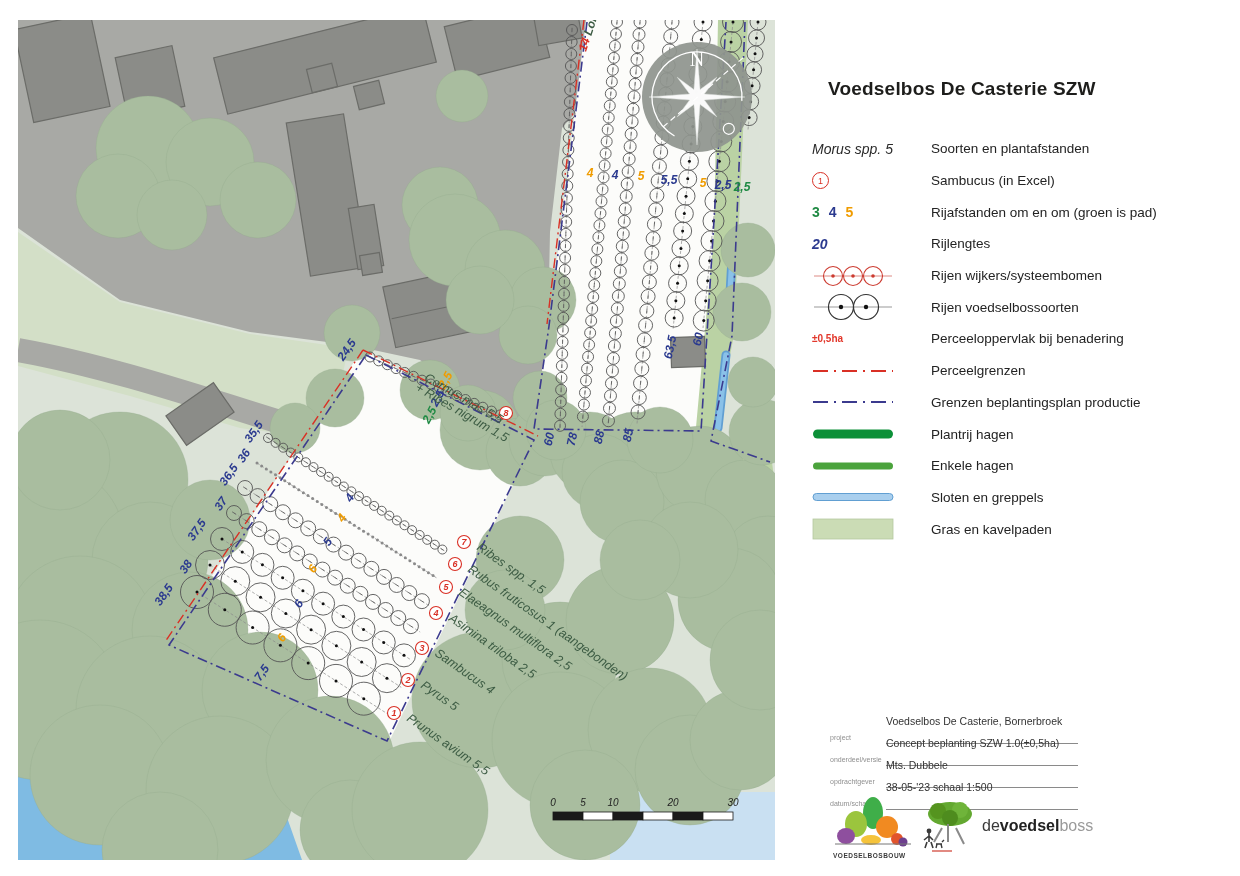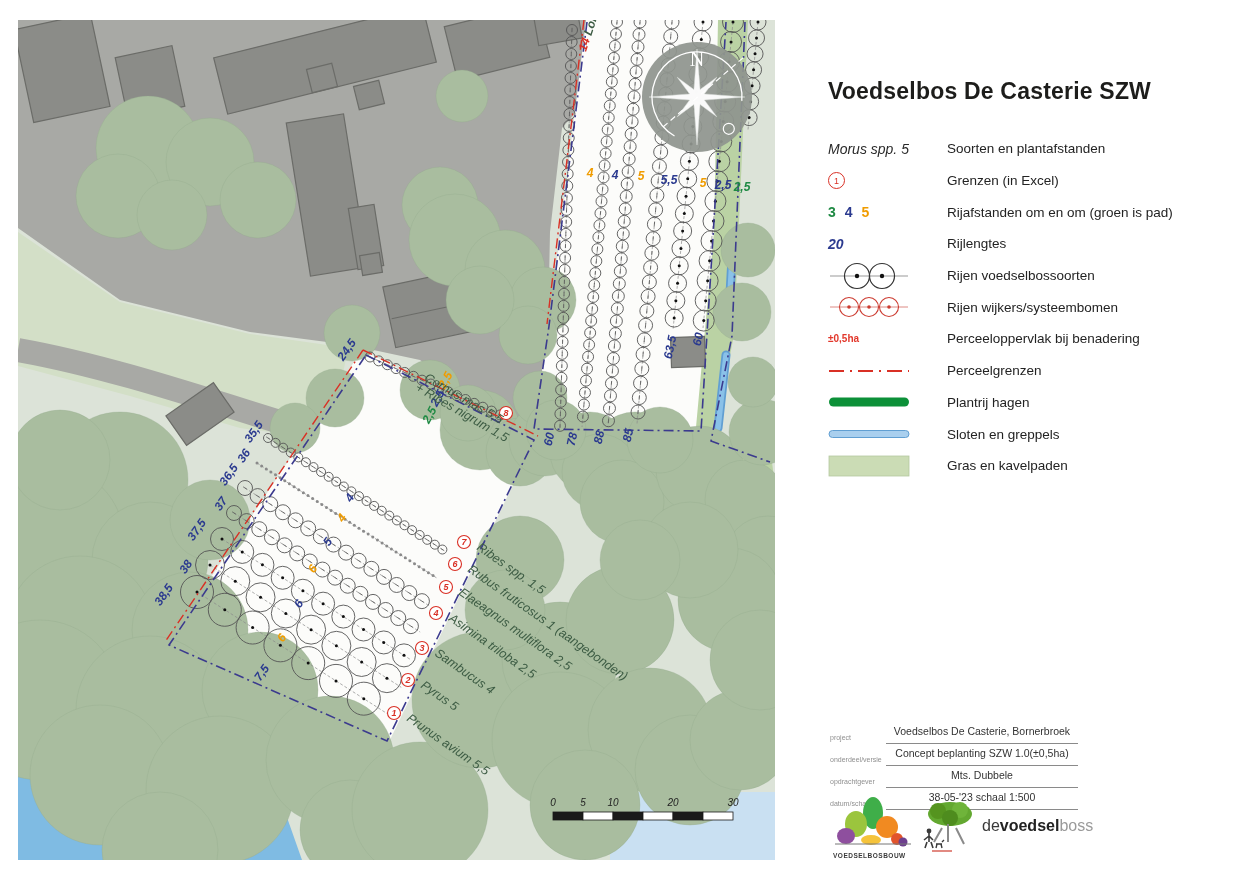--- a/index.html
+++ b/index.html
@@ -1,36 +1,36 @@
 <!DOCTYPE html>
 <html><head>
 <meta charset="utf-8">
 <style>
   html,body{margin:0;padding:0;background:#fff;}
   .page{position:relative;width:1240px;height:876px;background:#ffffff;overflow:hidden;
         font-family:"Liberation Sans",sans-serif;}
   .map-wrap{position:absolute;left:18px;top:20px;width:757px;height:840px;}
   .map-wrap svg{display:block;}
   .panel{position:absolute;left:800px;top:0;width:440px;height:876px;background:#fff;}
-  .title{position:absolute;left:28px;top:78px;font-size:23px;font-weight:bold;color:#1d1d1b;letter-spacing:.2px;}
-  .legend{position:absolute;left:28px;top:133px;width:400px;}
+  .title{position:absolute;left:28px;top:78px;font-size:19px;font-weight:bold;color:#1d1d1b;letter-spacing:.2px;}
+  .legend{position:absolute;left:12px;top:133px;width:400px;}
   .leg-row{display:flex;align-items:center;height:31.7px;}
   .leg-sym{width:95px;flex:none;display:flex;align-items:center;}
   .leg-label{font-size:13.5px;color:#232323;margin-left:24px;}
   .k-species{font-style:italic;font-size:14px;color:#2a2a2a;}
   .k-circnum{display:inline-flex;width:15px;height:15px;border:1.2px solid #d93025;border-radius:50%;
              color:#d93025;font-size:9px;align-items:center;justify-content:center;}
   .k-nums span{font-weight:bold;font-size:14px;margin-right:9px;}
   .k-len{font-weight:bold;font-style:italic;font-size:14px;color:#2b3a8f;}
   .k-area{font-weight:bold;font-size:10px;color:#e2372b;}
   .ptable{position:absolute;left:30px;top:722px;width:248px;}
   .trow{display:flex;align-items:flex-end;height:22px;}
   .tlab{width:56px;flex:none;font-size:7px;color:#8f8f8f;padding-bottom:3px;}
-  .tval{flex:1;display:flex;justify-content:center;border-bottom:1px solid #8a8a8a;
-        font-size:10.5px;color:#333;padding-bottom:6px;}
+  .tval{flex:1;display:flex;justify-content:flex-start;border-bottom:1px solid #8a8a8a;
+        font-size:10.5px;color:#333;padding-bottom:16px;}
   .logo1{position:absolute;left:33px;top:796px;}
   .logo1 .logotext{font-size:6.5px;font-weight:bold;color:#3a3a3a;letter-spacing:.5px;}
   .logo2{position:absolute;left:118px;top:798px;display:flex;align-items:center;}
   .wordmark{font-size:16px;color:#3a3a3a;margin-left:6px;}
   .wordmark b{color:#222;}
   .wordmark .lite{color:#9a9a9a;}
 </style>
 </head>
 <body>
 
@@ -878,81 +878,97 @@
         <div class="leg-row">
           <div class="leg-sym">
             <span class="k-species">Morus spp. 5</span>
           </div>
           <div class="leg-label">Soorten en plantafstanden</div>
         </div>
         <div class="leg-row">
           <div class="leg-sym">
             <span class="k-circnum">1</span>
           </div>
-          <div class="leg-label">Grenzen (in Excel)</div>
+          <div class="leg-label">Sambucus (in Excel)</div>
         </div>
         <div class="leg-row">
           <div class="leg-sym">
             <span class="k-nums"><span style="color:#1f8a44">3</span><span style="color:#2b3a8f">4</span><span style="color:#f09c00">5</span></span>
           </div>
           <div class="leg-label">Rijafstanden om en om (groen is pad)</div>
         </div>
         <div class="leg-row">
           <div class="leg-sym">
             <span class="k-len">20</span>
           </div>
           <div class="leg-label">Rijlengtes</div>
-        </div>
-        <div class="leg-row">
-          <div class="leg-sym">
-            <svg width="82" height="30" viewBox="0 0 82 30">
-              <line x1="2" y1="15" x2="80" y2="15" stroke="#999" stroke-width="1"></line>
-              <circle cx="29" cy="15" r="12.5" fill="none" stroke="#333" stroke-width="1.2"></circle>
-              <circle cx="54" cy="15" r="12.5" fill="none" stroke="#333" stroke-width="1.2"></circle>
-              <circle cx="29" cy="15" r="2.2" fill="#111"></circle>
-              <circle cx="54" cy="15" r="2.2" fill="#111"></circle>
-            </svg>
-          </div>
-          <div class="leg-label">Rijen voedselbossoorten</div>
         </div>
         <div class="leg-row">
           <div class="leg-sym">
             <svg width="82" height="24" viewBox="0 0 82 24">
               <line x1="2" y1="12" x2="80" y2="12" stroke="#dd8a84" stroke-width="1"></line>
               <circle cx="21" cy="12" r="9.5" fill="none" stroke="#cc3b30" stroke-width="1.1"></circle>
               <circle cx="41" cy="12" r="9.5" fill="none" stroke="#cc3b30" stroke-width="1.1"></circle>
               <circle cx="61" cy="12" r="9.5" fill="none" stroke="#cc3b30" stroke-width="1.1"></circle>
               <circle cx="21" cy="12" r="1.8" fill="#cc3b30"></circle>
               <circle cx="41" cy="12" r="1.8" fill="#cc3b30"></circle>
               <circle cx="61" cy="12" r="1.8" fill="#cc3b30"></circle>
             </svg>
           </div>
           <div class="leg-label">Rijen wijkers/systeembomen</div>
         </div>
         <div class="leg-row">
           <div class="leg-sym">
+            <svg width="82" height="30" viewBox="0 0 82 30">
+              <line x1="2" y1="15" x2="80" y2="15" stroke="#999" stroke-width="1"></line>
+              <circle cx="29" cy="15" r="12.5" fill="none" stroke="#333" stroke-width="1.2"></circle>
+              <circle cx="54" cy="15" r="12.5" fill="none" stroke="#333" stroke-width="1.2"></circle>
+              <circle cx="29" cy="15" r="2.2" fill="#111"></circle>
+              <circle cx="54" cy="15" r="2.2" fill="#111"></circle>
+            </svg>
+          </div>
+          <div class="leg-label">Rijen voedselbossoorten</div>
+        </div>
+        <div class="leg-row">
+          <div class="leg-sym">
             <span class="k-area">±0,5ha</span>
           </div>
           <div class="leg-label">Perceeloppervlak bij benadering</div>
         </div>
         <div class="leg-row">
           <div class="leg-sym">
             <svg width="82" height="8" viewBox="0 0 82 8">
               <line x1="1" y1="4" x2="81" y2="4" stroke="#d93025" stroke-width="1.8" stroke-dasharray="15 6 2 6"></line>
             </svg>
           </div>
           <div class="leg-label">Perceelgrenzen</div>
         </div>
         <div class="leg-row">
           <div class="leg-sym">
+            <svg width="82" height="8" viewBox="0 0 82 8">
+              <line x1="1" y1="4" x2="81" y2="4" stroke="#3b3a8e" stroke-width="1.8" stroke-dasharray="15 6 2 6"></line>
+            </svg>
+          </div>
+          <div class="leg-label">Grenzen beplantingsplan productie</div>
+        </div>
+        <div class="leg-row">
+          <div class="leg-sym">
             <svg width="82" height="12" viewBox="0 0 82 12">
               <rect x="1" y="1.5" width="80" height="9" rx="4.5" fill="#0c9038"></rect>
             </svg>
           </div>
           <div class="leg-label">Plantrij hagen</div>
+        </div>
+        <div class="leg-row">
+          <div class="leg-sym">
+            <svg width="82" height="10" viewBox="0 0 82 10">
+              <rect x="1" y="1.5" width="80" height="7" rx="3.5" fill="#4ba33c"></rect>
+            </svg>
+          </div>
+          <div class="leg-label">Enkele hagen</div>
         </div>
         <div class="leg-row">
           <div class="leg-sym">
             <svg width="82" height="10" viewBox="0 0 82 10">
               <rect x="1" y="1.5" width="80" height="7" rx="3.5" fill="#a9cfee" stroke="#619fd2" stroke-width="1"></rect>
             </svg>
           </div>
           <div class="leg-label">Sloten en greppels</div>
         </div>
         <div class="leg-row">

